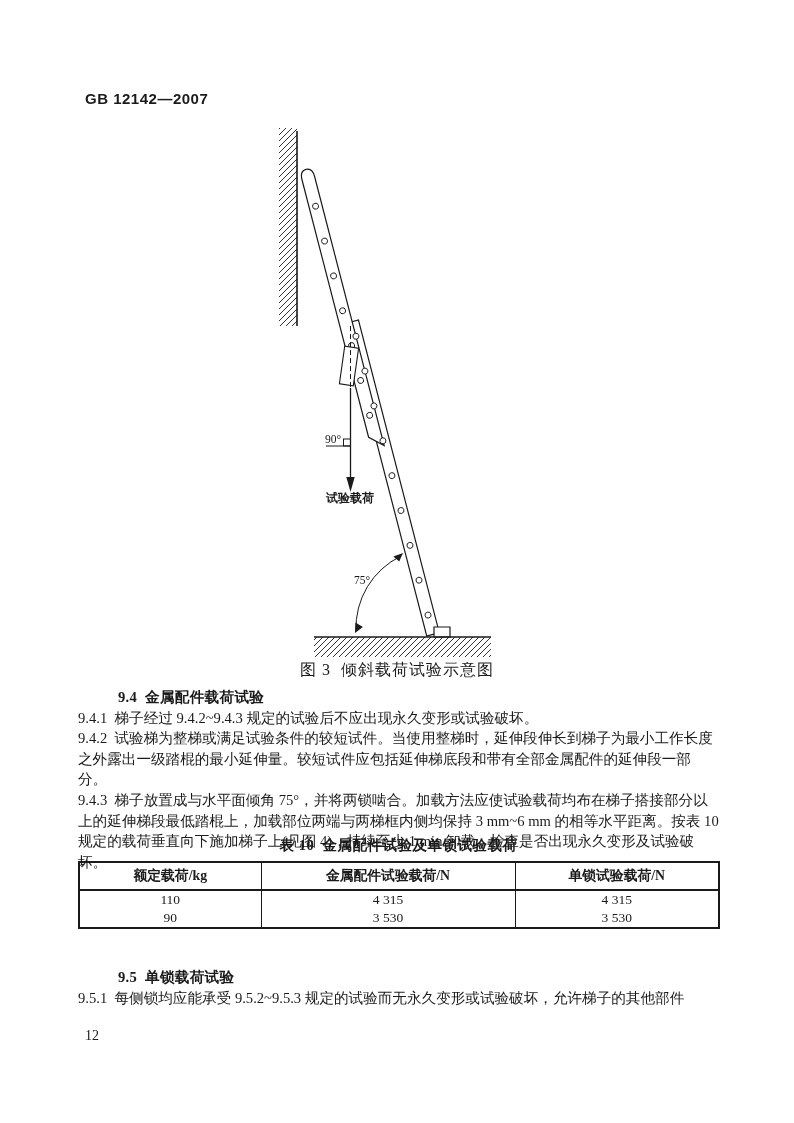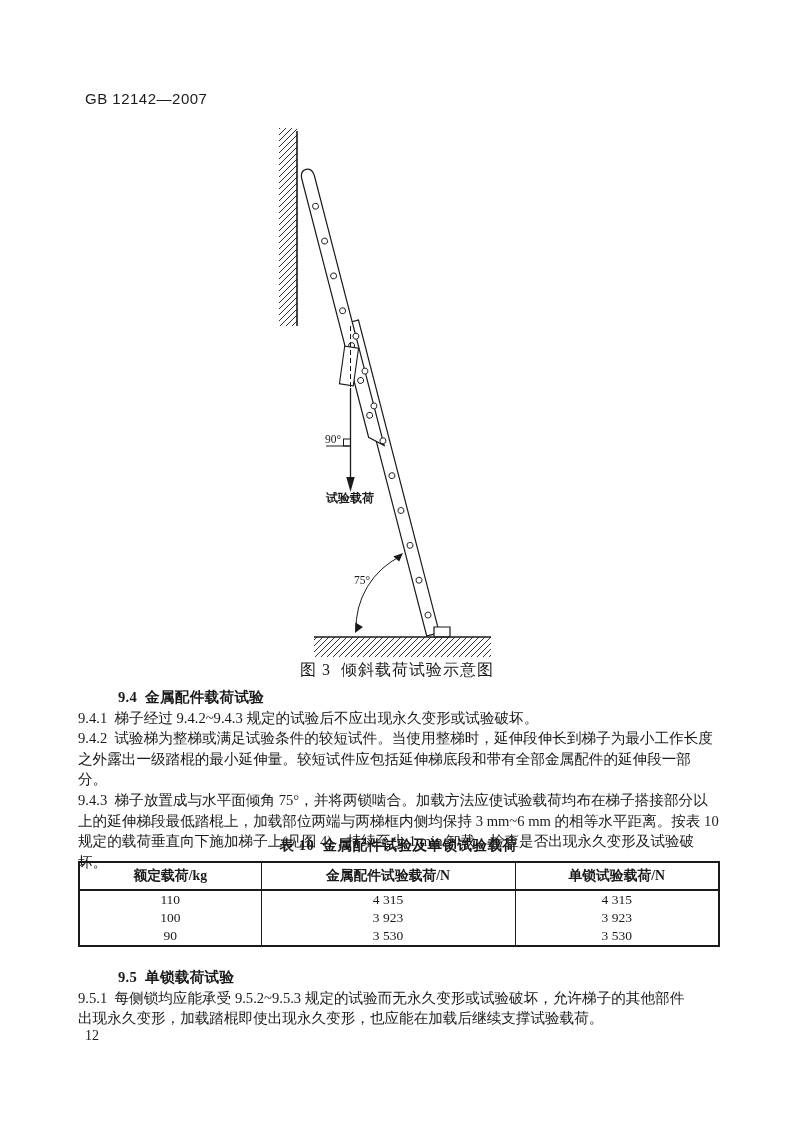--- a/index.html
+++ b/index.html
@@ -7,21 +7,21 @@
     position:relative;
     width:794px;height:1123px;
     background:#ffffff;
     color:#1a1a1a;
     font-family:"Liberation Serif","DejaVu Serif",serif;
     overflow:hidden;
   }
   .std-code{
     position:absolute;left:85px;top:90px;
     font-family:"Liberation Sans","DejaVu Sans",sans-serif;
-    font-weight:normal;font-size:15px;letter-spacing:.5px;
+    font-weight:bold;font-size:15px;letter-spacing:.5px;
     white-space:pre-wrap;
   }
   .figure-svg{position:absolute;left:250px;top:120px;}
   .fig-caption{
     position:absolute;top:660px;left:0;width:100%;
     text-align:center;font-weight:normal;font-size:16px;
     white-space:pre-wrap;letter-spacing:1px;
   }
   .text-block{position:absolute;left:78px;width:641px;font-size:14.6px;line-height:20.6px;}
   .tb-a{top:687px;}
@@ -141,34 +141,28 @@
           <th>单锁试验载荷/N</th>
         </tr>
       </thead>
       <tbody>
         <tr>
           <td>110</td>
           <td>4 315</td>
           <td>4 315</td>
         </tr>
         <tr>
-          <td>100</td>
-          <td>3 923</td>
-          <td>3 923</td>
-        </tr>
-        <tr>
           <td>90</td>
           <td>3 530</td>
           <td>3 530</td>
         </tr>
       </tbody>
     </table>
   </div>
 
   <div class="text-block tb-b">
     <p class="heading">9.5  单锁载荷试验</p>
     <p>9.5.1  每侧锁均应能承受 9.5.2~9.5.3 规定的试验而无永久变形或试验破坏，允许梯子的其他部件</p>
-    <p>出现永久变形，加载踏棍即使出现永久变形，也应能在加载后继续支撑试验载荷。</p>
   </div>
 
   <div class="page-number">12</div>
 
 </div>
 
 </body></html>

